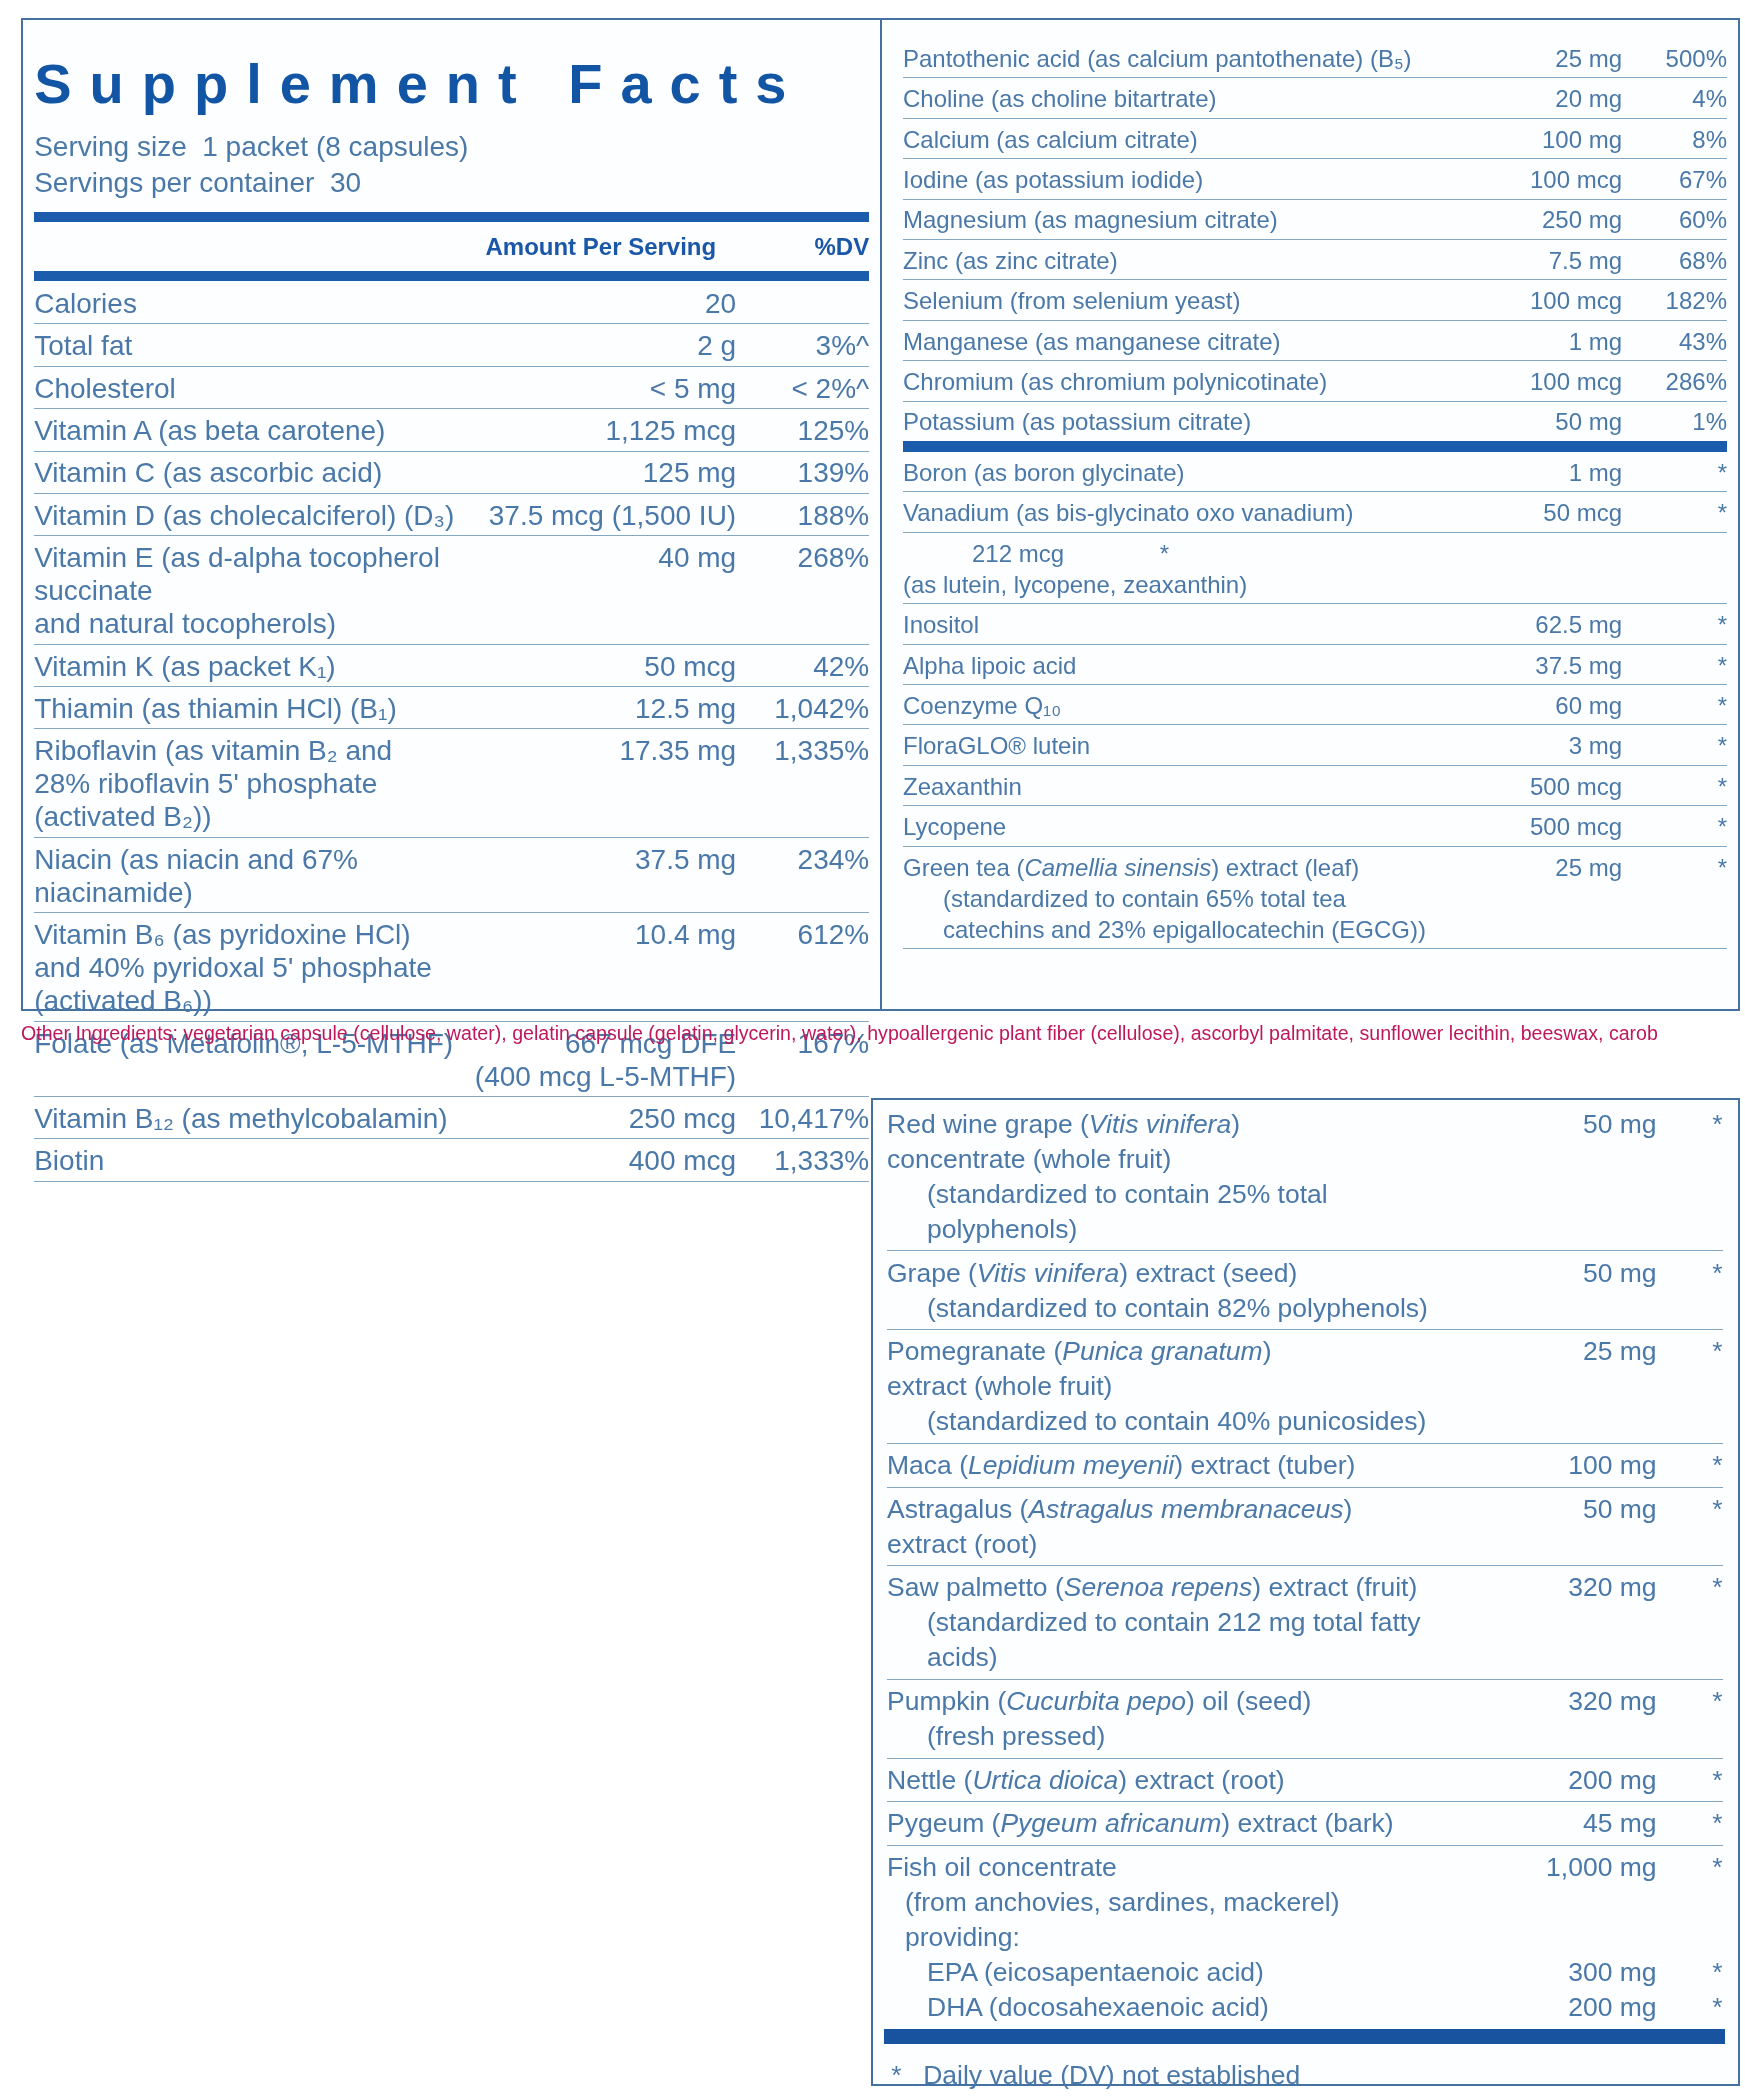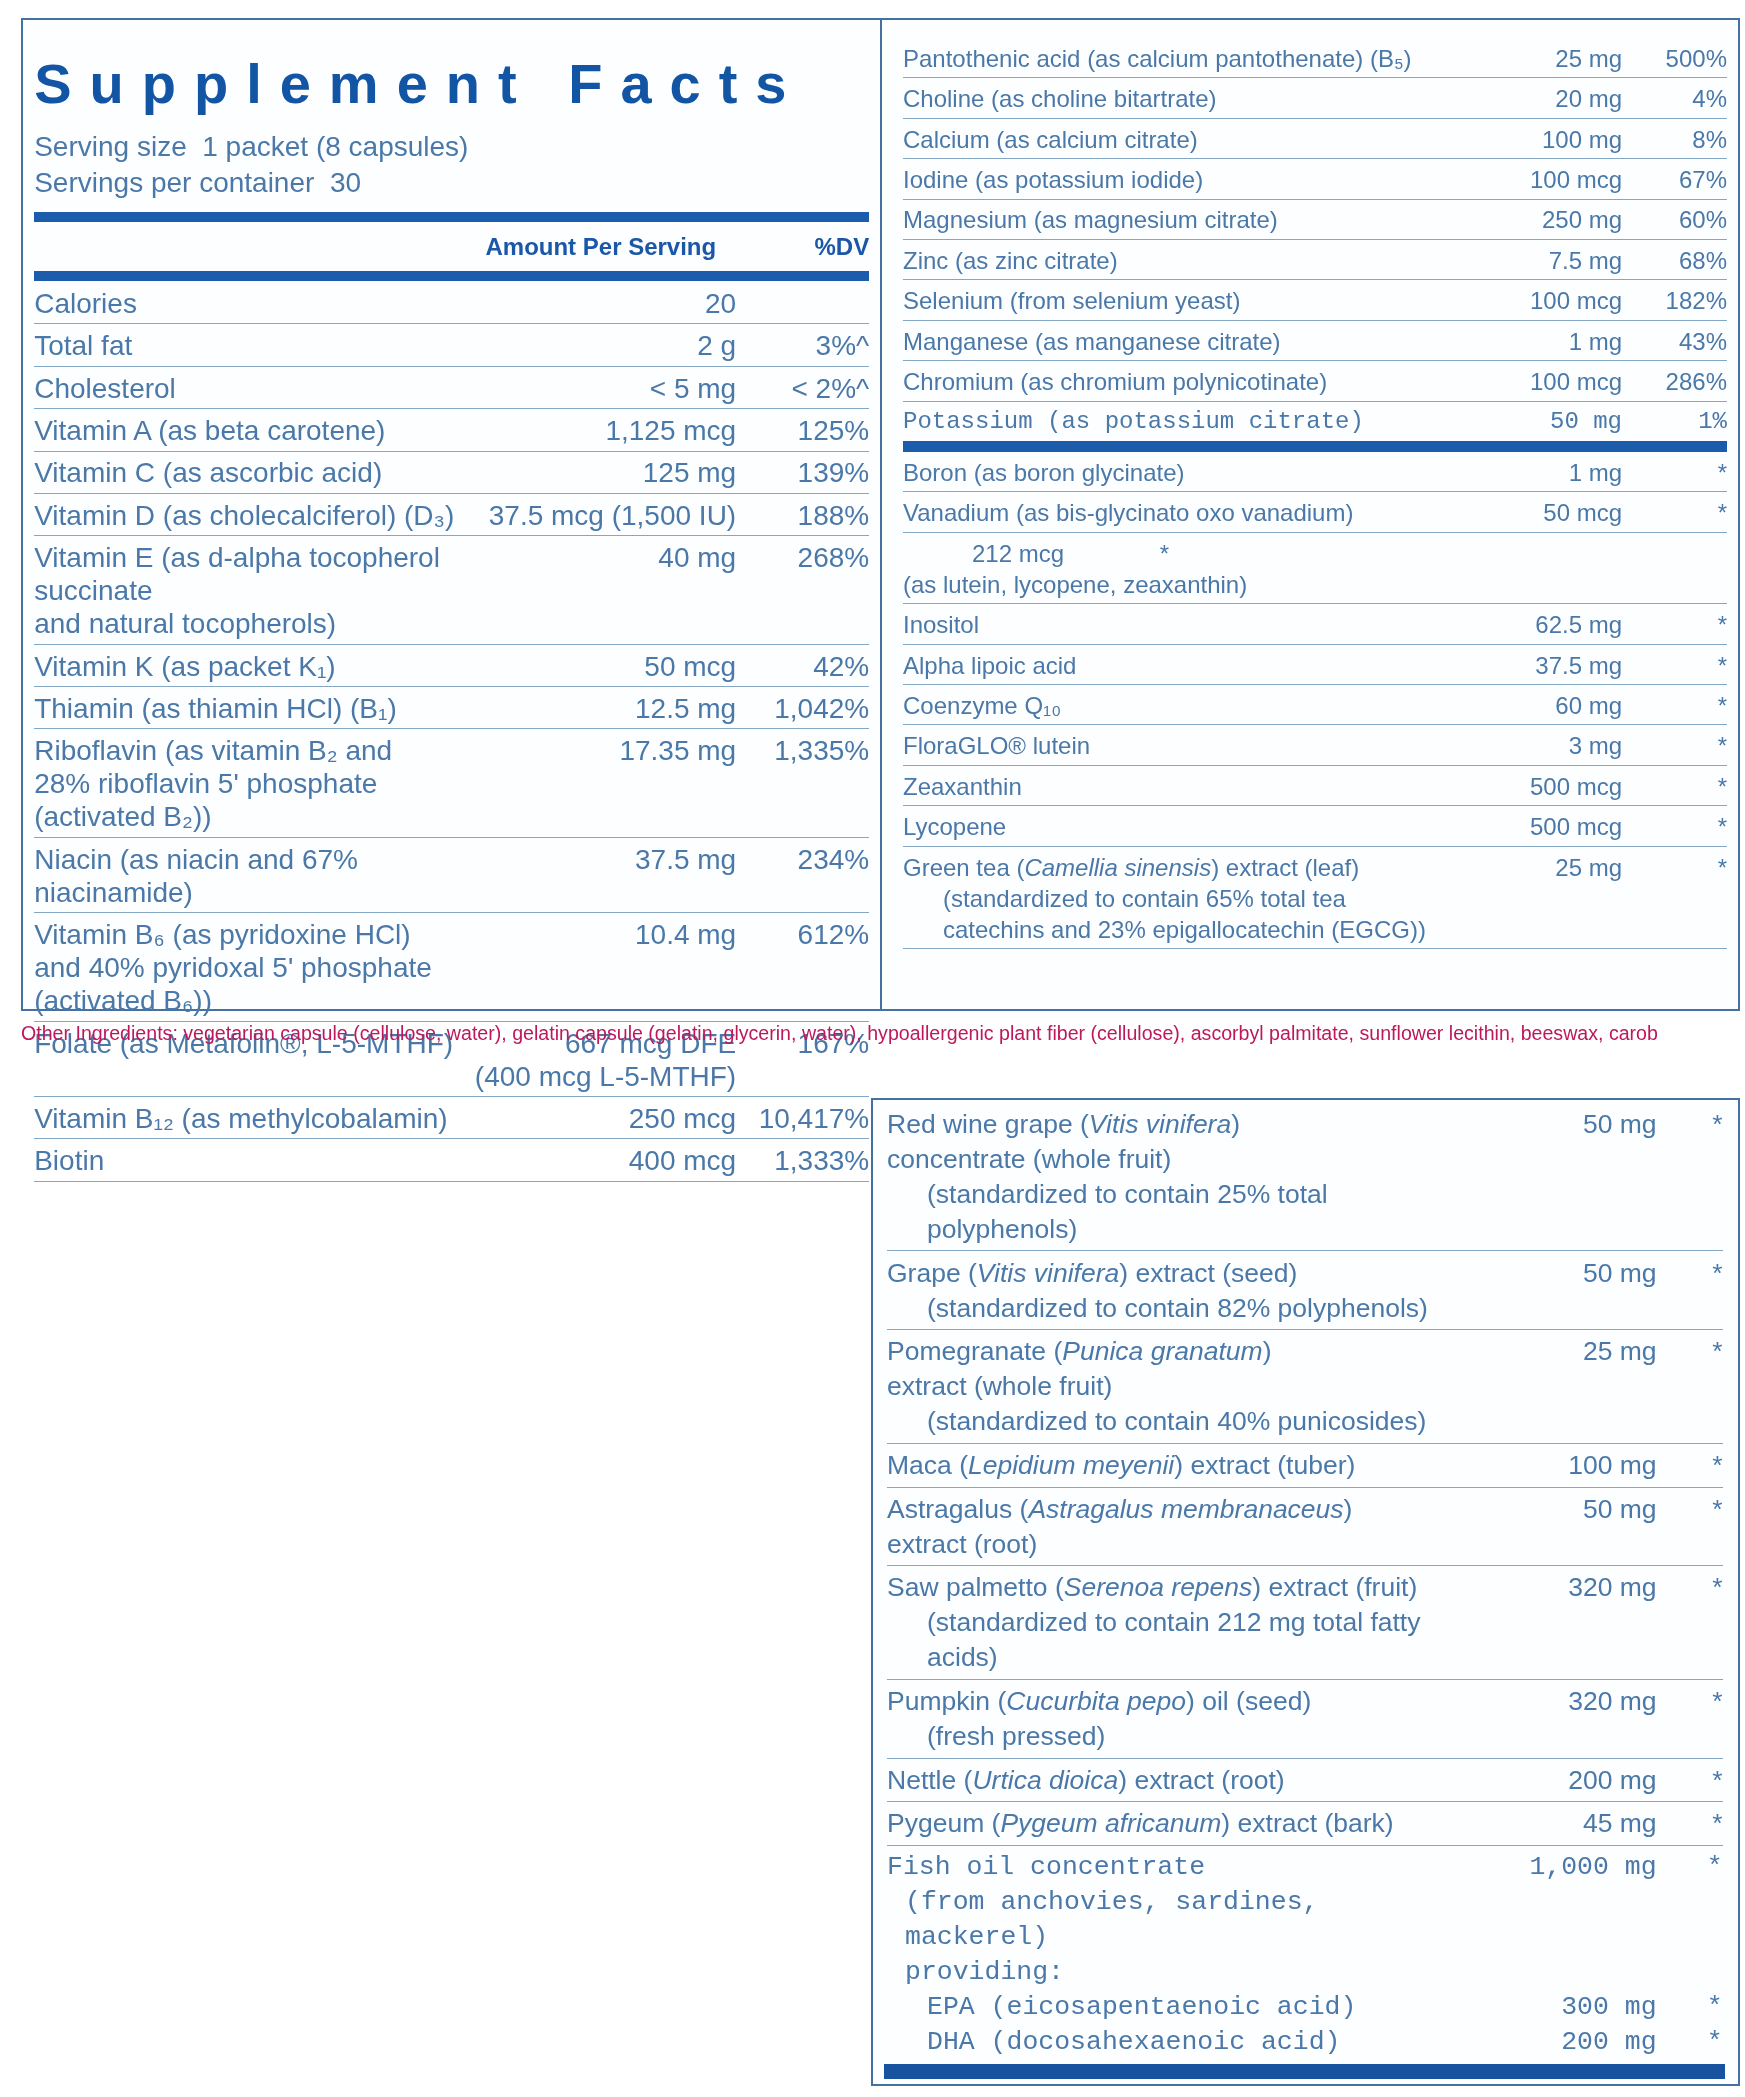--- a/index.html
+++ b/index.html
@@ -21,21 +21,21 @@
     white-space:nowrap;margin:4.2px 0 12.6px 0;
   }
   .serv{font-size:28px;line-height:36px;white-space:pre-wrap;color:#4a78a8;}
   .thickbar{height:9.8px;background:#1b5cad;margin:11.2px 0 0 0;}
   .hdr{display:flex;align-items:flex-end;font-weight:bold;color:#1a57a8;font-size:24px;padding:11.2px 0 9.8px 0;}
   .hdr .sp{flex:1;}
   .hdr .ha{white-space:nowrap;}
   .hdr .hd{width:133px;text-align:right;white-space:nowrap;padding-left:20px;}
   
   .trow{border-bottom:1.4px solid #84a7c4;}
-  .trow.nosep{border-bottom:none;font-family:Liberation Mono, monospace;}
+  .trow.nosep{border-bottom:none;}
   .tline{display:flex;align-items:baseline;}
   .tline.pad1 .nm{padding-left:18px;}
   .tline.pad2 .nm{padding-left:40px;}
   .nm{flex:1;}
   .amt{text-align:right;white-space:nowrap;}
   .dv{text-align:right;white-space:nowrap;}
   .colL .trow{padding:4.9px 0 3.5px 0;font-size:28px;line-height:33px;}
   .colL .amt{min-width:237px;}
   .colL .dv{min-width:133px;}
   .colR .trow{padding:4.9px 0 3.5px 0;font-size:24px;line-height:31px;}

